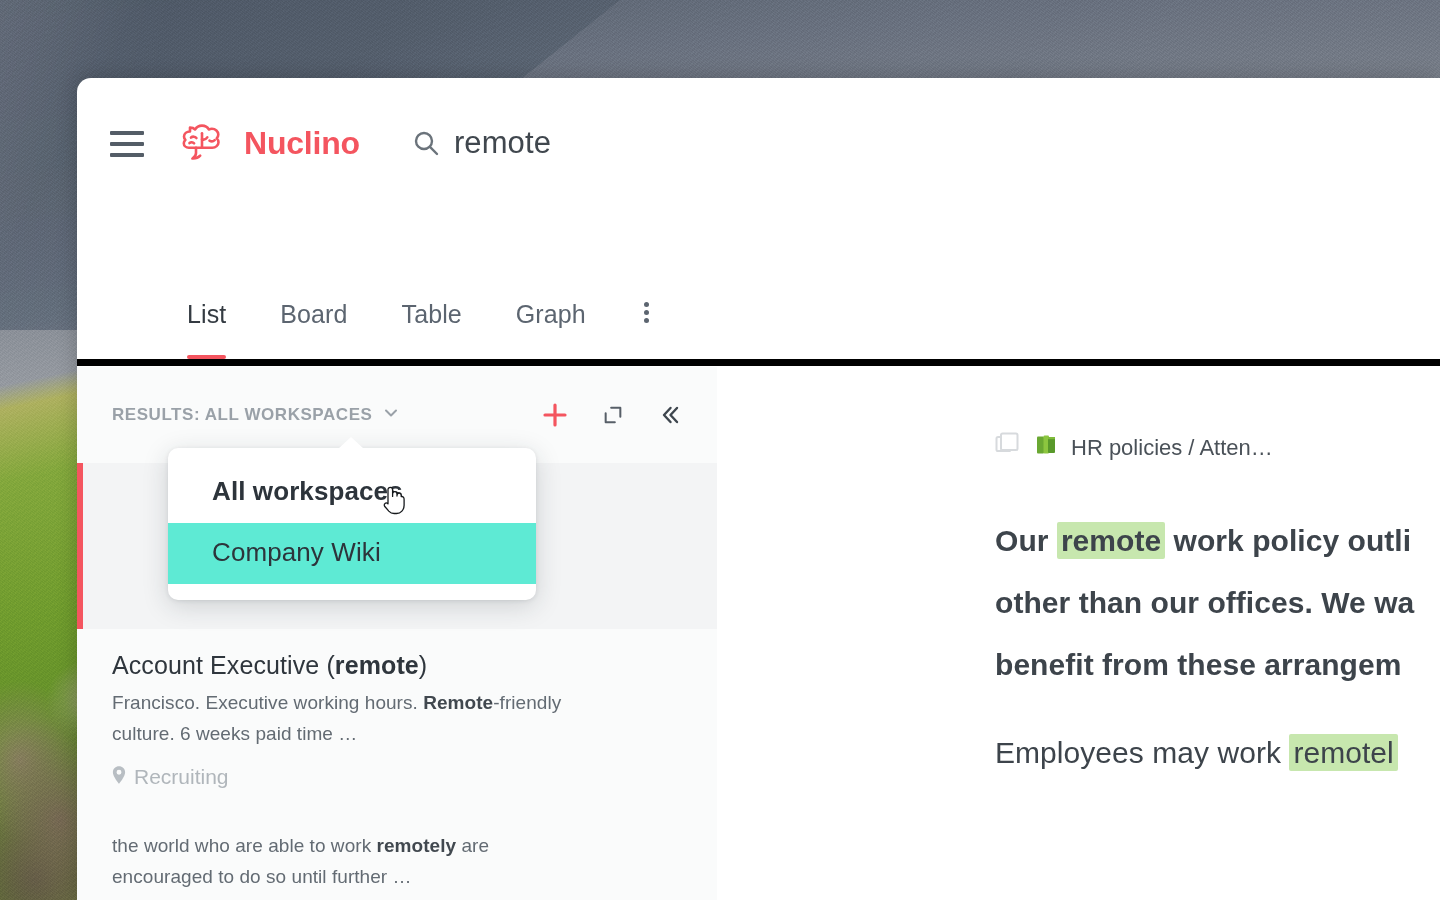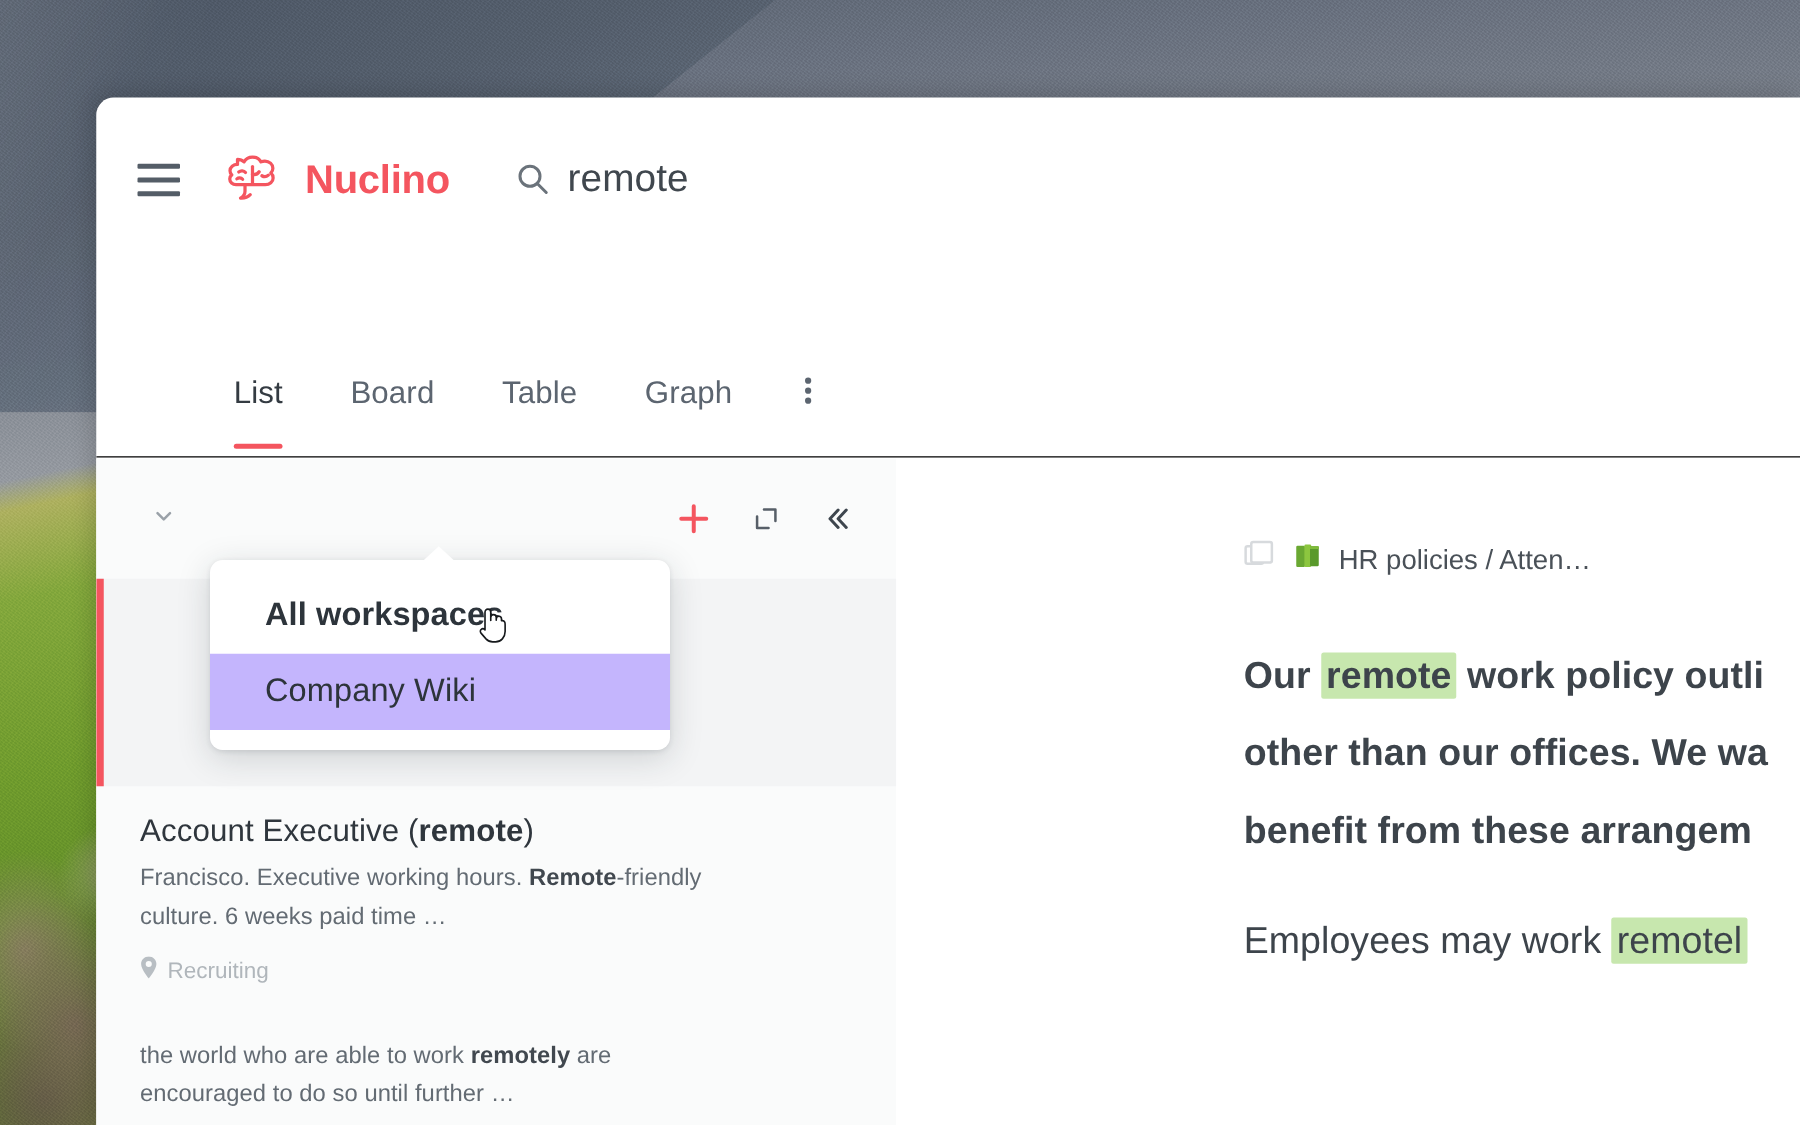--- a/index.html
+++ b/index.html
@@ -97,21 +97,21 @@
     background: transparent; border: 0; outline: none;
     font-family: "Liberation Sans", sans-serif; width: 400px;
   }
 
   
   #tabs {
     position: absolute; top: 218px; left: 0; right: 0;
     height: 70px;
     display: flex; align-items: flex-start;
     padding-left: 110px;
-    border-bottom: 1px solid #000000;
+    border-bottom: 7px solid #000000;
   }
   .tab {
     font-size: 25px; color: #5c6570; cursor: pointer;
     padding: 4px 0 30px 0; margin-right: 54px;
     position: relative; letter-spacing: .1px;
   }
   .tab.active { color: #343b42; }
   .tab.active::after {
     content: ""; position: absolute; left: 0; right: 0; bottom: 0;
     height: 4px; background: #f4555f; border-radius: 2px;
@@ -155,21 +155,21 @@
     letter-spacing: .1px; margin-bottom: 5px;
   }
   .result-title b { font-weight: bold; }
   .result-snippet {
     font-size: 19px; color: #636b73; line-height: 1.62;
     letter-spacing: .05px;
   }
   .result-snippet b { font-weight: bold; color: #41484f; }
   .result-meta {
     display: flex; align-items: center; gap: 8px;
-    margin-top: 16px; color: #b0b6bb; font-size: 18px;
+    margin-top: 16px; color: #b0b6bb; font-size: 21px;
   }
 
   
   #dropdown {
     position: absolute; left: 91px; top: 370px;
     width: 368px;
     background: #ffffff;
     border-radius: 10px;
     box-shadow: 0 6px 26px rgba(32,40,48,.17), 0 1px 4px rgba(32,40,48,.10);
     padding: 14px 0 16px 0;
@@ -180,21 +180,21 @@
     border-left: 13px solid transparent;
     border-right: 13px solid transparent;
     border-bottom: 12px solid #ffffff;
   }
   .dd-item {
     font-size: 26px; color: #2d343b;
     padding: 14px 30px 16px 44px; cursor: pointer;
     letter-spacing: .1px;
   }
   .dd-item.bold { font-weight: bold; }
-  .dd-item.hover { background: #c4b5fd; }
+  .dd-item.hover { background: #5eead4; }
 
   #cursor { position: absolute; left: 381px; top: 482px; z-index: 60; pointer-events: none; }
 
   
   #doc-panel {
     position: absolute; top: 289px; left: 640px; right: 0; bottom: 0;
     background: #ffffff;
     padding: 65px 0 0 278px;
     overflow: hidden;
   }
@@ -266,20 +266,21 @@
       <i></i>
       <i></i>
       <i></i>
     </div>
   </div>
 
   <div id="list-panel">
 
     <div id="list-header">
       <div id="results-filter">
+        <span>RESULTS: ALL WORKSPACES</span>
         <span id="results-chevron">
           <svg viewBox="0 0 18 18" width="18" height="18" fill="none" stroke="#9aa1a8" stroke-width="2" stroke-linecap="round" stroke-linejoin="round">
             <path d="M4 6.5 9 11.5 14 6.5"></path>
           </svg>
         </span>
       </div>
 
       <div id="list-actions">
         <span class="list-action">
           <svg viewBox="0 0 26 26" width="26" height="26" fill="none" stroke="#f4555f" stroke-width="3.2" stroke-linecap="round">

